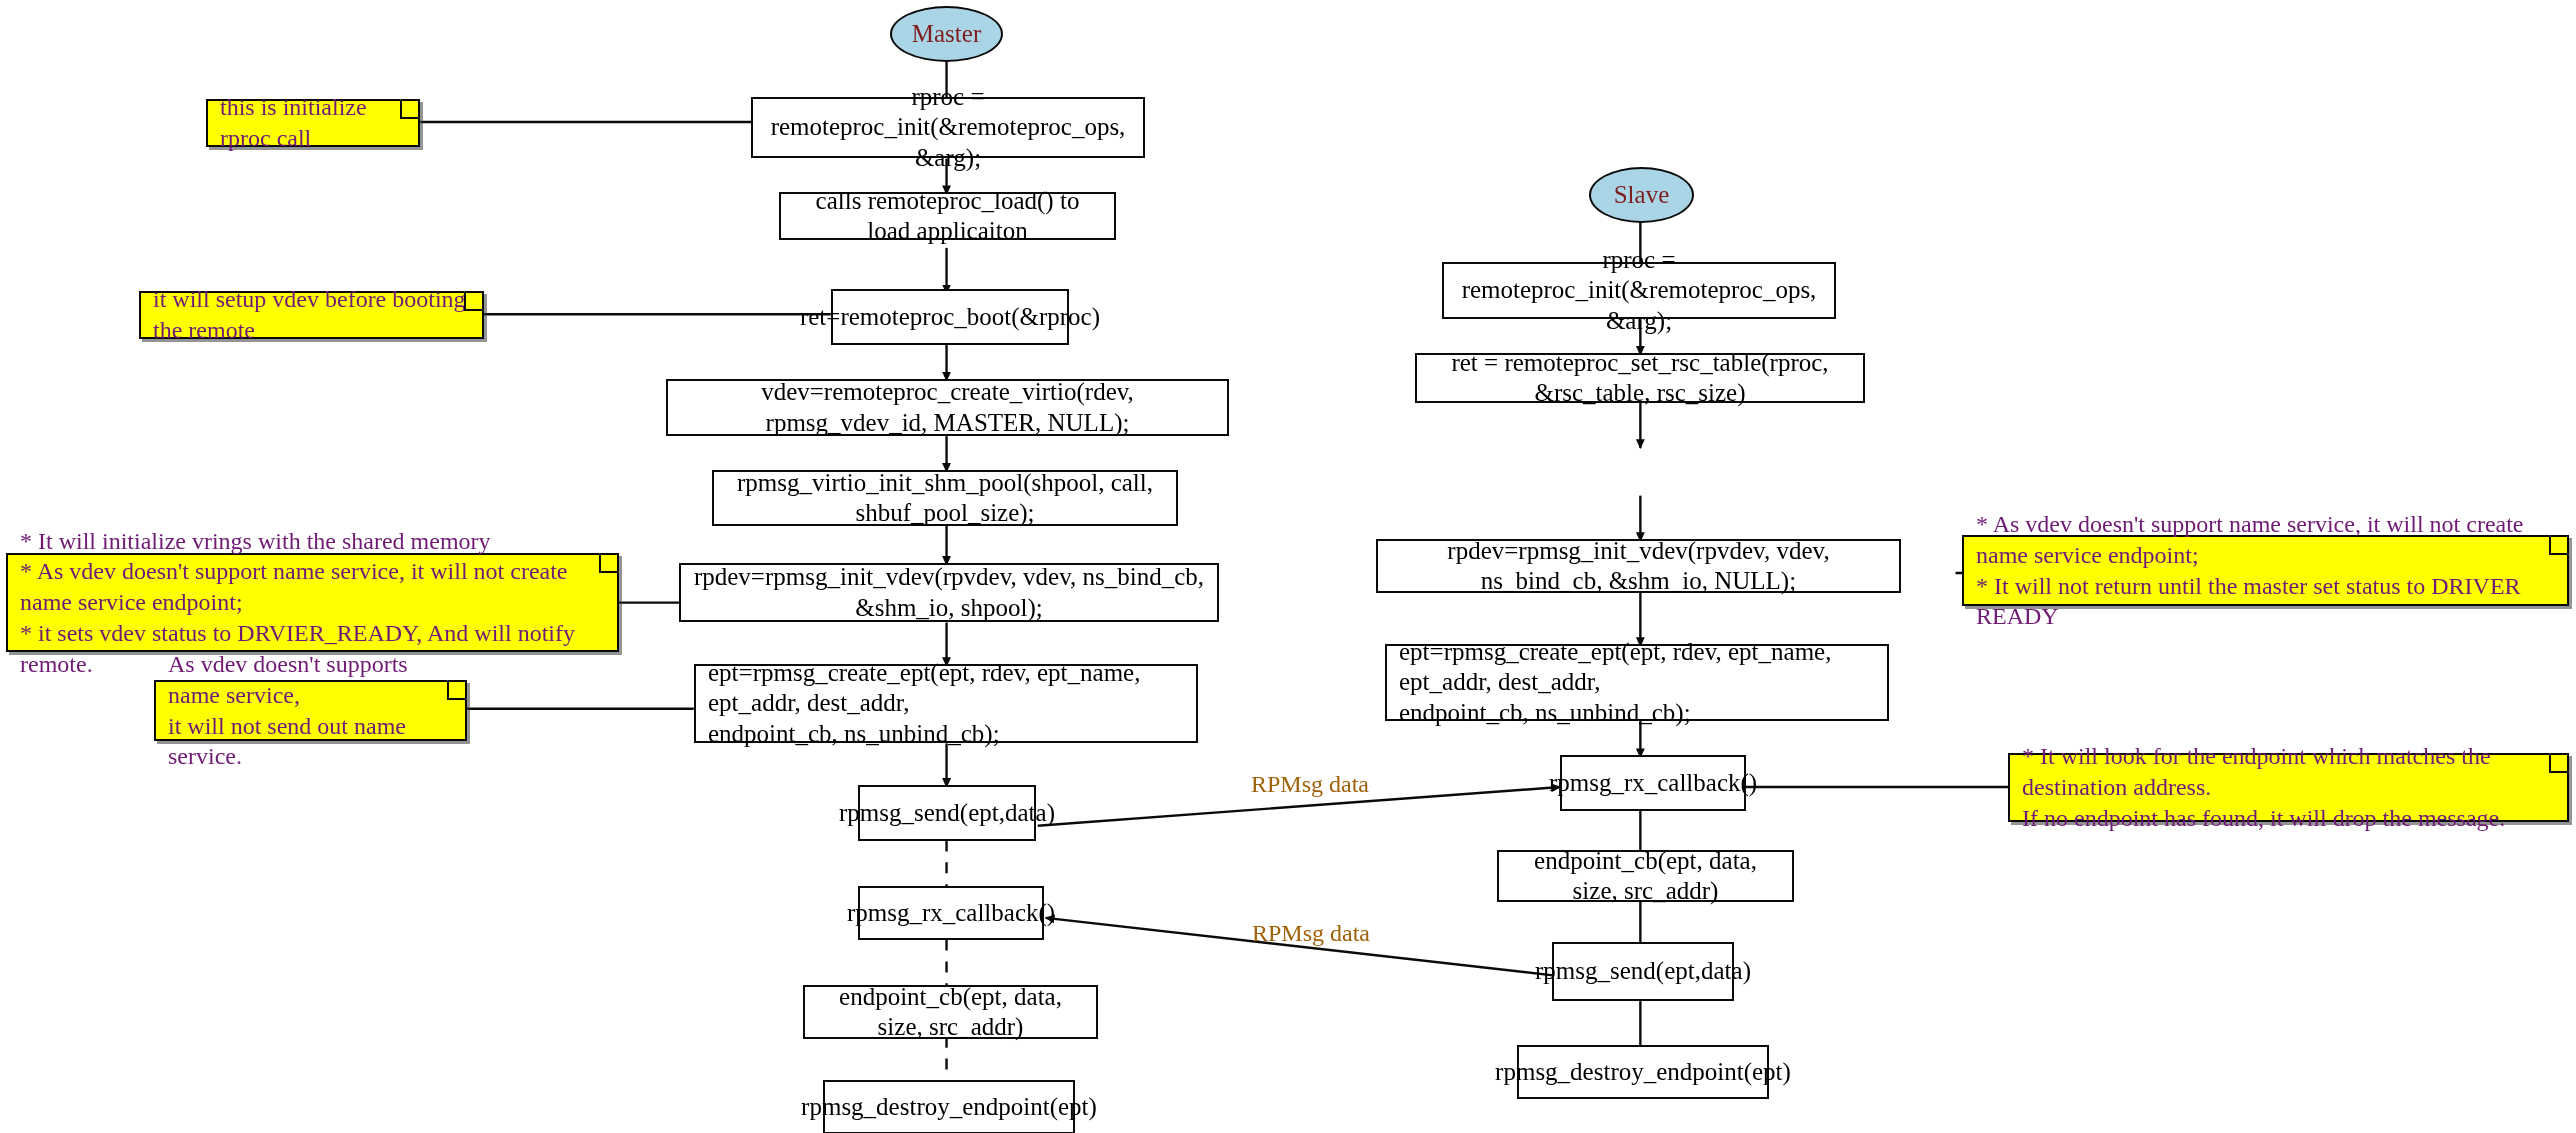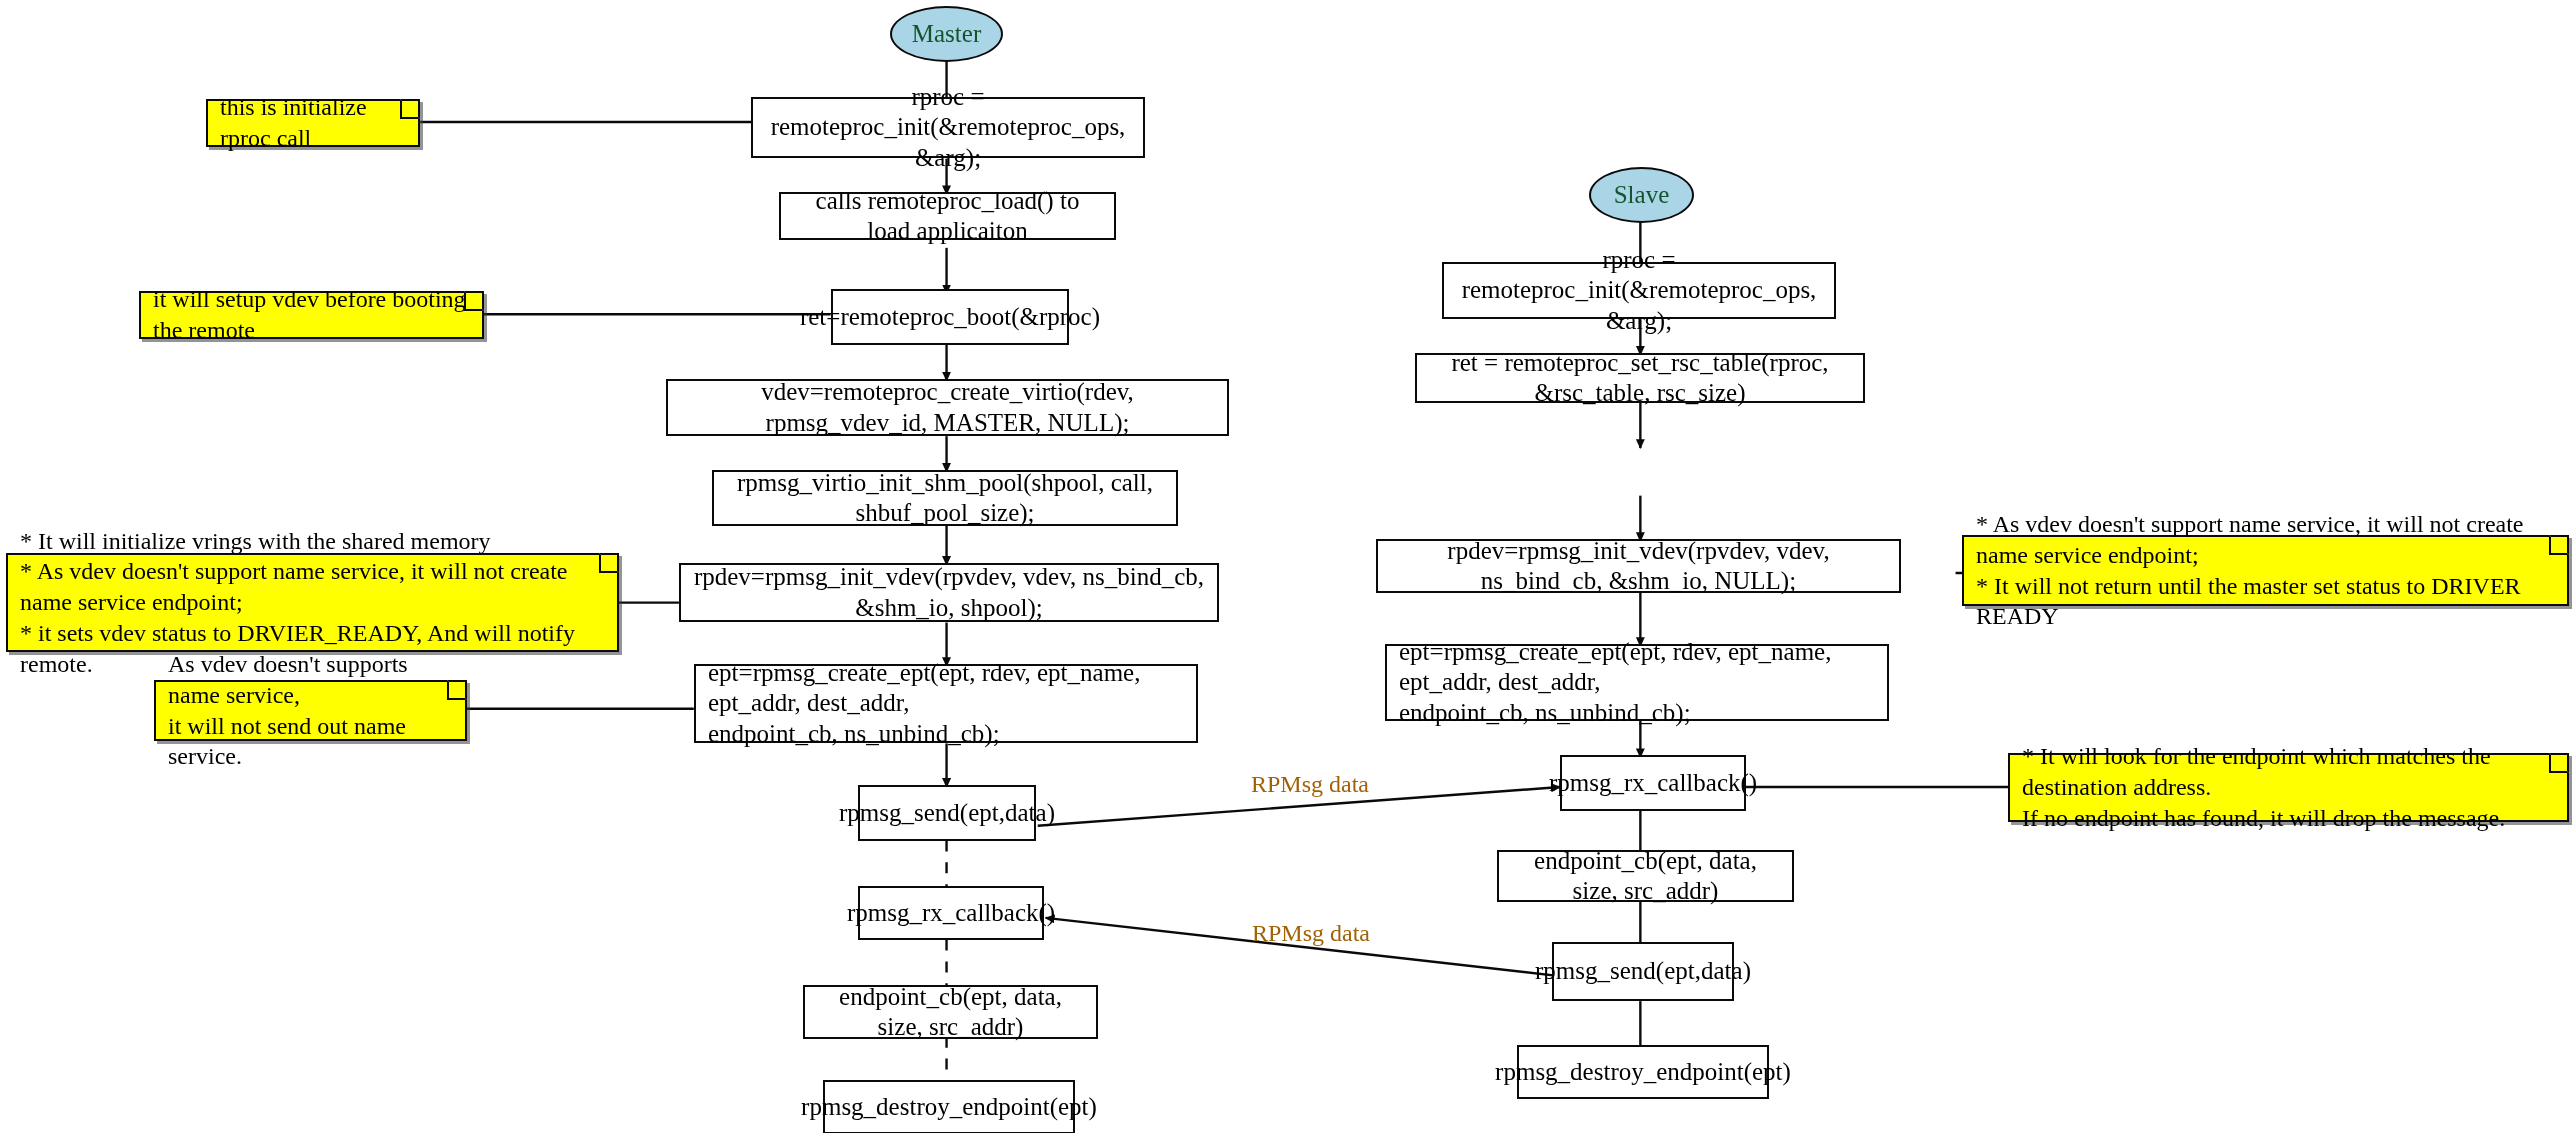--- a/index.html
+++ b/index.html
@@ -7,24 +7,24 @@
   #page{position:relative;width:2576px;height:1134px;background:#ffffff;overflow:hidden;}
   svg#wires{position:absolute;left:0;top:0;width:2576px;height:1134px;pointer-events:none;}
 
   .node{position:absolute;box-sizing:border-box;background:#ffffff;border:2px solid #0a0a0a;
         display:flex;align-items:center;justify-content:flex-start;padding:18px 12px;
         font-size:25px;color:#000;line-height:1.22;white-space:pre-line;z-index:3;}
   .node.center{justify-content:center;text-align:center;}
 
   .term{position:absolute;box-sizing:border-box;background:#aad5e6;border:2px solid #0a0a0a;
         border-radius:50%;display:flex;align-items:center;justify-content:center;
-        font-size:25px;color:#14532d;z-index:3;}
+        font-size:25px;color:#7f1d1d;z-index:3;}
 
   .note{position:absolute;box-sizing:border-box;background:#ffff00;border:2px solid #0a0a0a;
-        font-size:24px;color:#000000;line-height:1.28;padding:6px 12px 6px 12px;
+        font-size:24px;color:#701a75;line-height:1.28;padding:6px 12px 6px 12px;
         display:flex;align-items:center;white-space:pre-line;z-index:4;
         box-shadow:3px 3px 0 rgba(60,60,60,.55);}
   .note .fold{position:absolute;right:-2px;top:-2px;width:18px;height:18px;
         background:#ffff00;border-left:2px solid #0a0a0a;border-bottom:2px solid #0a0a0a;
         clip-path:polygon(0 0,100% 100%,0 100%);}
 
   .edgelabel{position:absolute;font-size:24px;color:#a16207;z-index:5;background:transparent;}
 </style>
 </head>
 <body>

